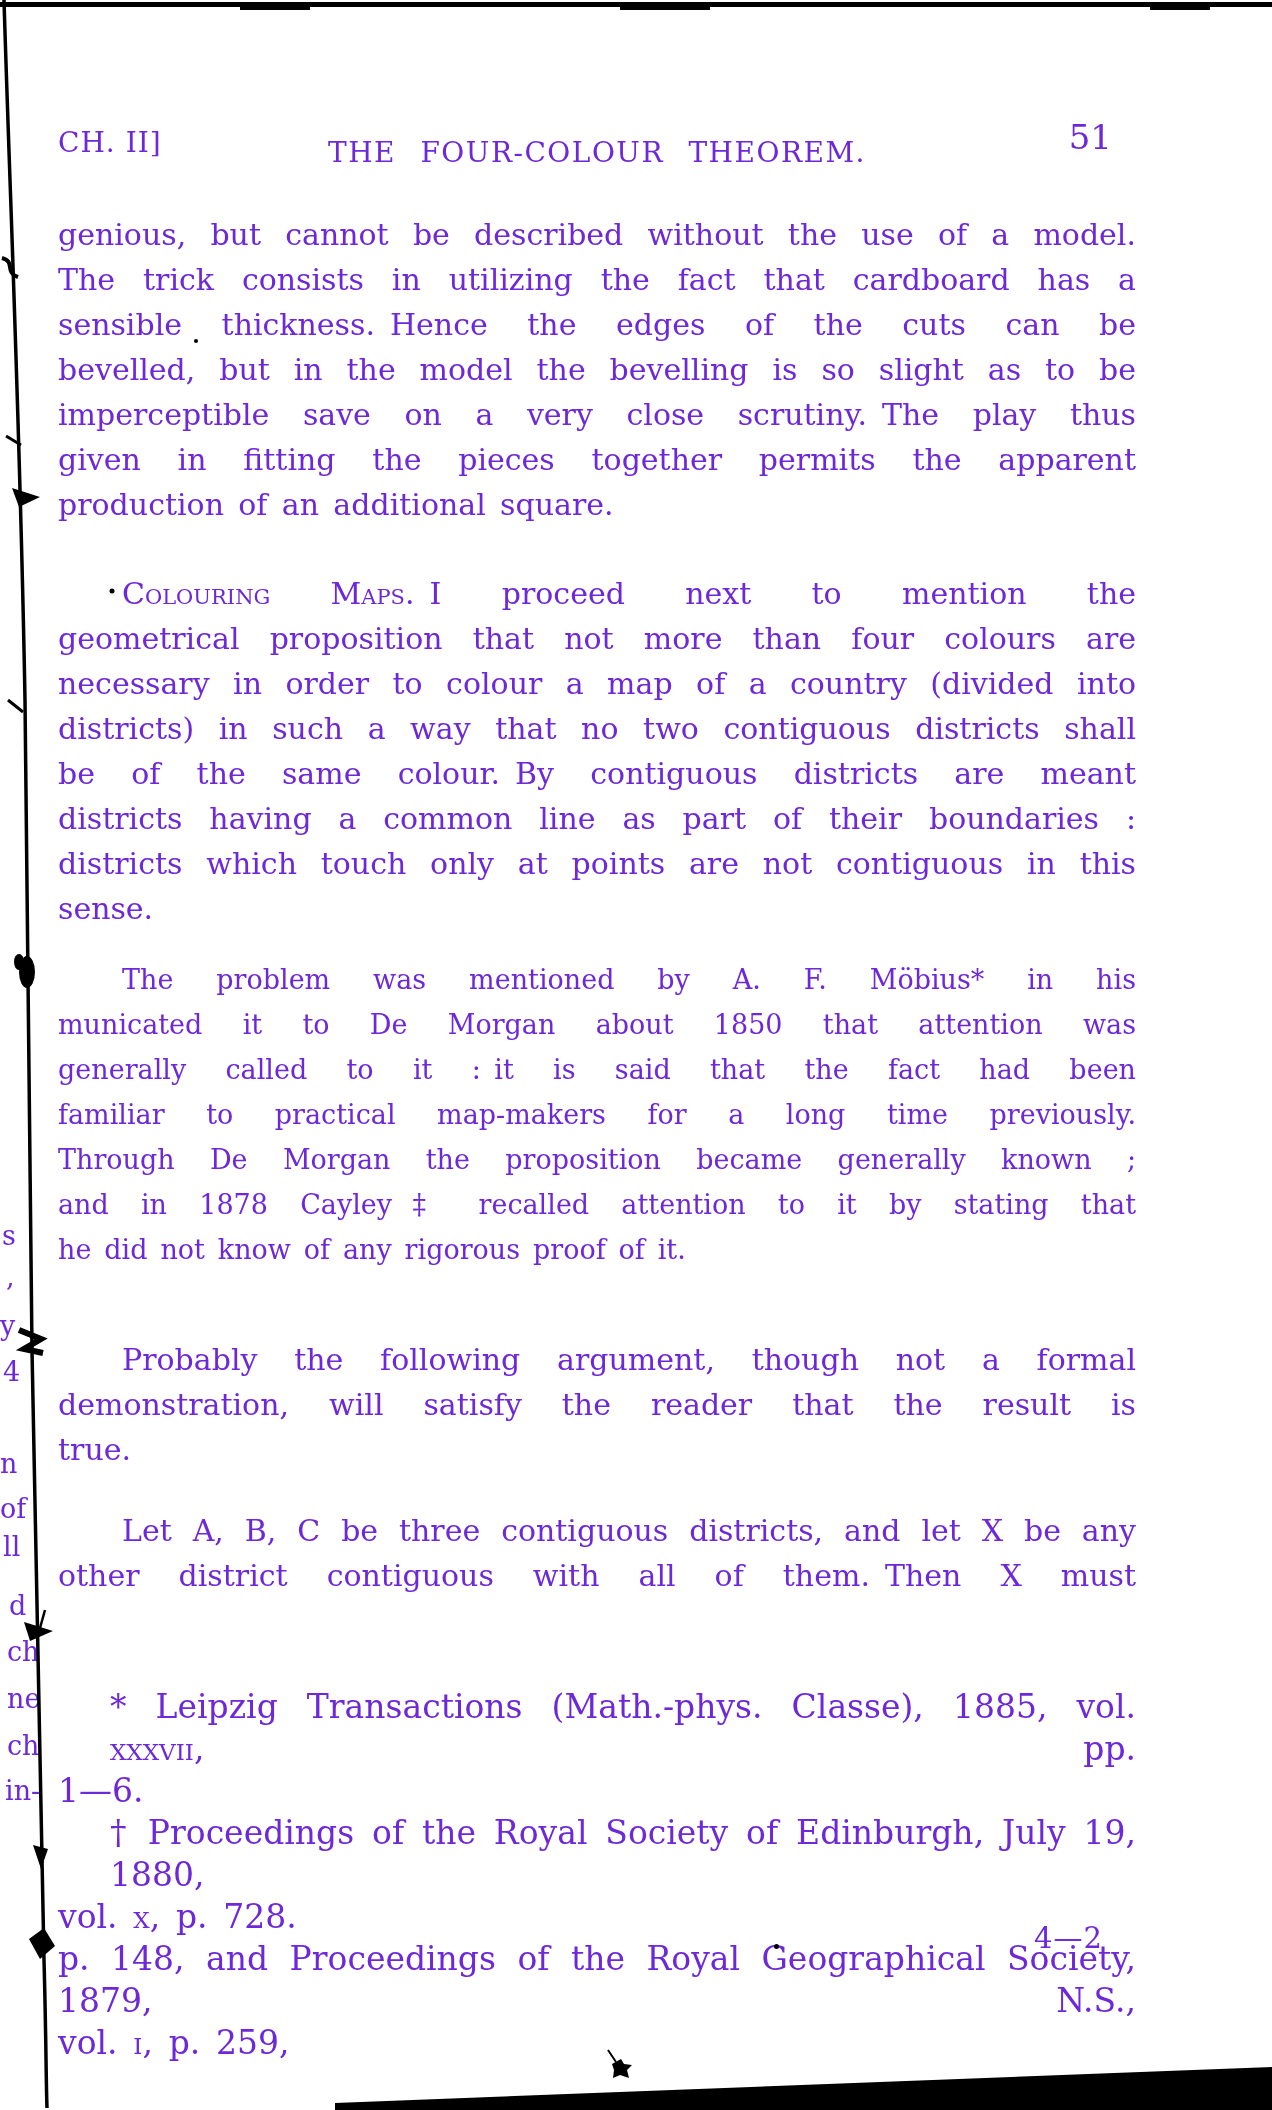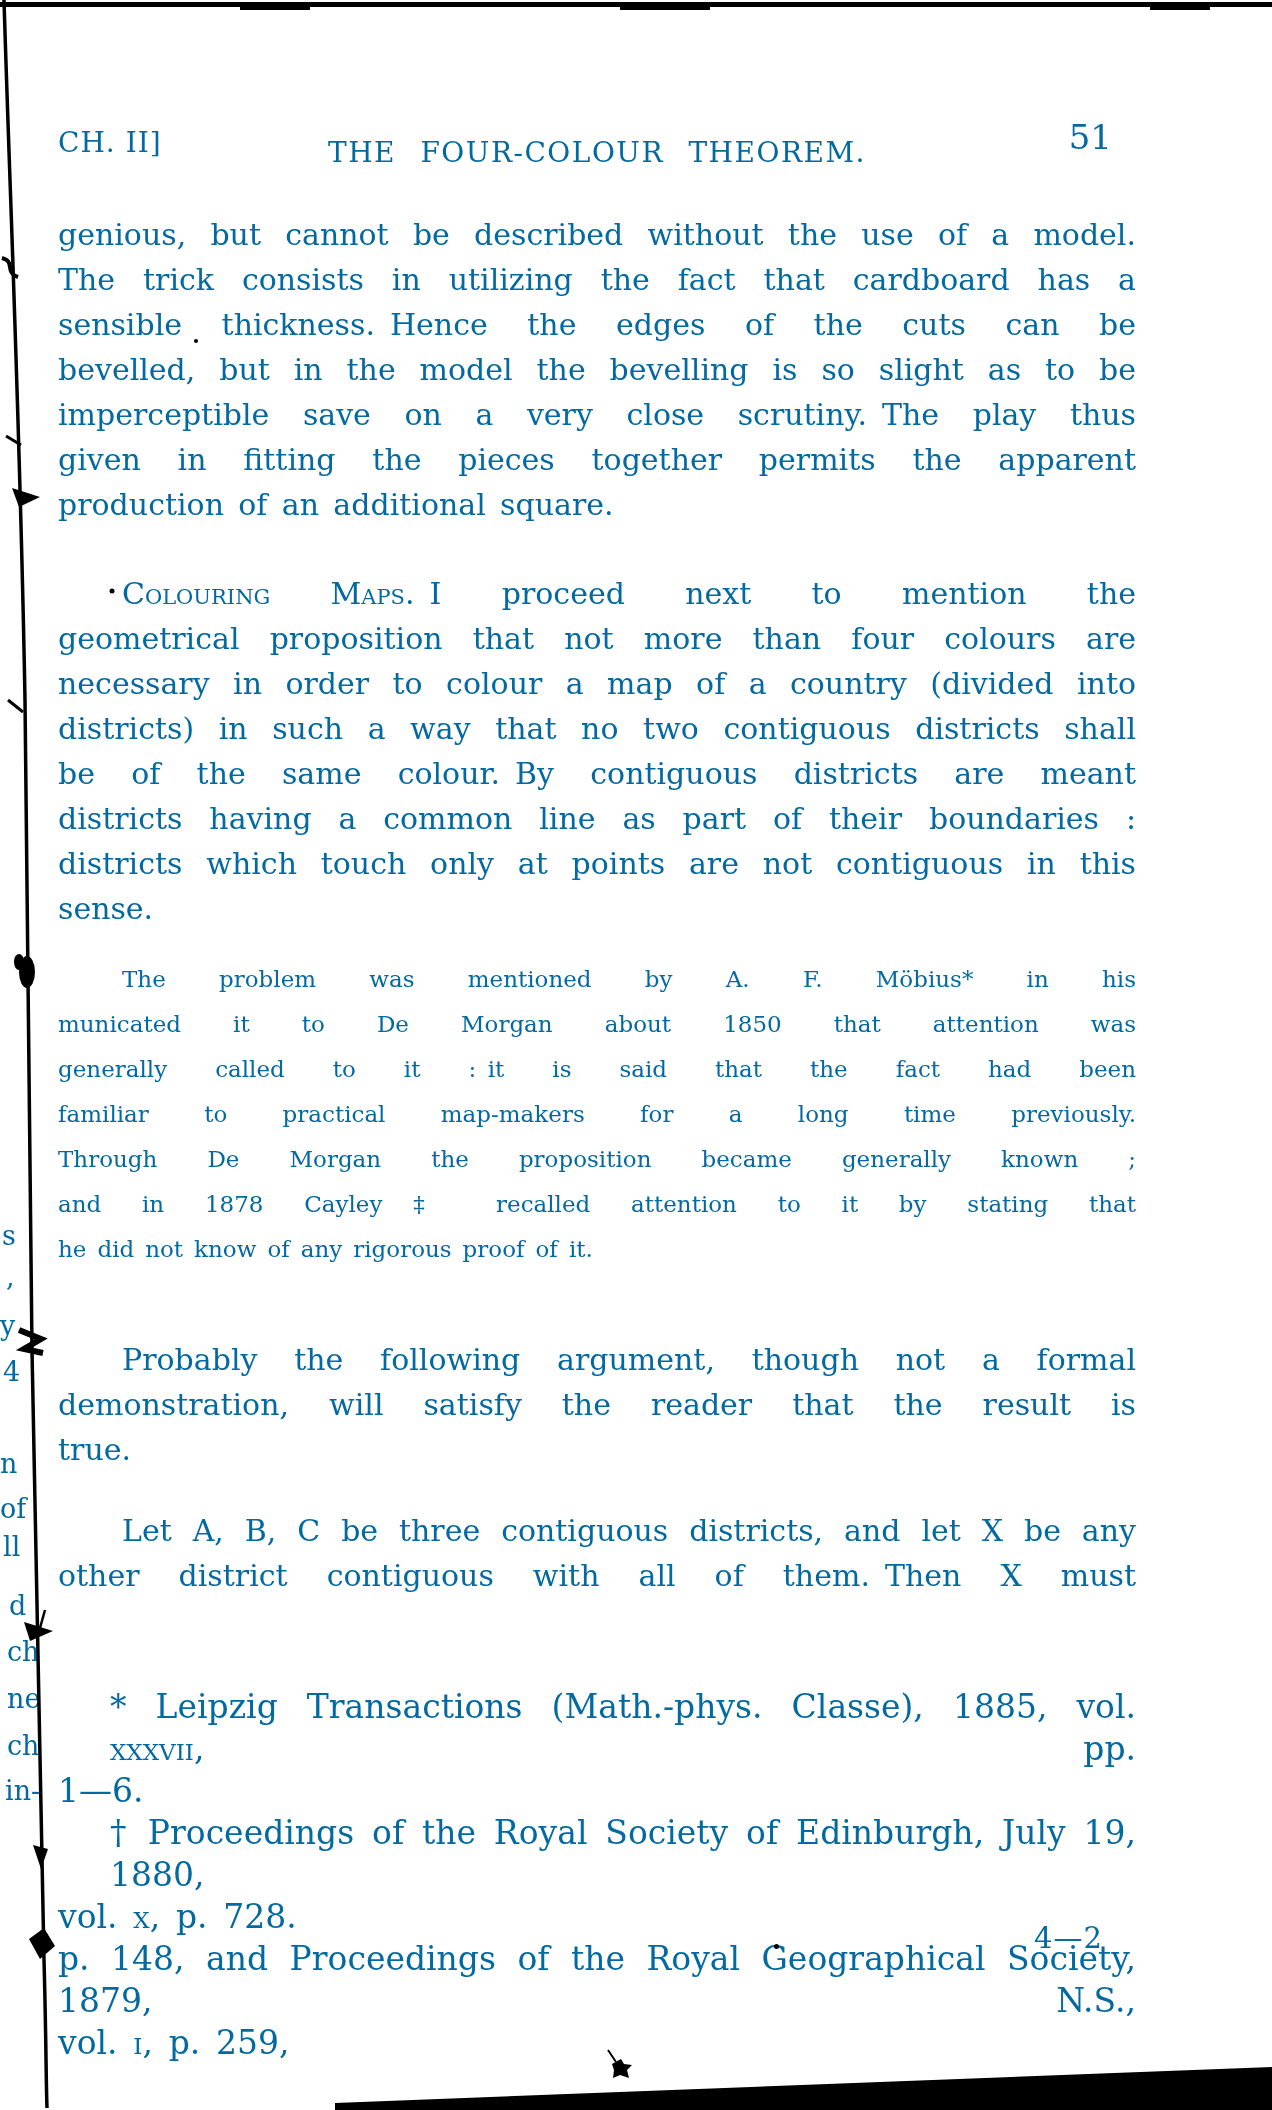--- a/index.html
+++ b/index.html
@@ -1,20 +1,20 @@
 <!DOCTYPE html>
 <html><head>
 <meta charset="utf-8">
 <style>
   html,body{margin:0;padding:0;background:#e8e8e8;}
   .page{
     position:relative;
     width:1272px;height:2110px;
     background:#ffffff;
-    color:#0369a1;
+    color:#6d28d9;
     font-family:"DejaVu Serif", serif;
     overflow:hidden;
     margin:0 auto;
   }
   .top-rule{position:absolute;left:0;top:2px;width:1272px;height:5px;background:#000;}
   .top-rule .patch{position:absolute;top:5px;height:3px;background:#000;}
   .ink{position:absolute;left:0;top:0;pointer-events:none;}
   .chap{position:absolute;left:58px;top:126px;font-size:28px;letter-spacing:1px;white-space:nowrap;}
   .title{position:absolute;left:58px;top:136px;width:1078px;text-align:center;font-size:28px;letter-spacing:1.5px;word-spacing:14px;white-space:nowrap;}
   .pageno{position:absolute;top:117px;right:160px;font-size:34px;}
@@ -60,21 +60,21 @@
       <div class="para" style="top: 571px; font-size: 30px; line-height: 45px;">
         <div class="line just" style="padding-left: 64px;"><span class="sc">Colouring Maps.</span><span> I proceed next to mention the</span></div>
         <div class="line just"><span>geometrical proposition that </span><span class="i">not more than four colours are</span></div>
         <div class="line just"><span class="i">necessary in order to colour a map of a country (divided into</span></div>
         <div class="line just"><span class="i">districts) in such a way that no two contiguous districts shall</span></div>
         <div class="line just"><span class="i">be of the same colour</span><span>. By contiguous districts are meant</span></div>
         <div class="line just"><span>districts having a common </span><span class="i">line</span><span> as part of their boundaries :</span></div>
         <div class="line just"><span>districts which touch only at points are not contiguous in this</span></div>
         <div class="line left"><span>sense.</span></div>
       </div>
-      <div class="para" style="top: 957px; font-size: 23px; line-height: 45px;">
+      <div class="para" style="top: 957px; font-size: 27px; line-height: 45px;">
         <div class="line just" style="padding-left: 64px;"><span>The problem was mentioned by A. F. Möbius* in his</span></div>
         <div class="line just"><span>municated it to De Morgan about 1850 that attention was</span></div>
         <div class="line just"><span>generally called to it : it is said that the fact had been</span></div>
         <div class="line just"><span>familiar to practical map-makers for a long time previously.</span></div>
         <div class="line just"><span>Through De Morgan the proposition became generally known ;</span></div>
         <div class="line just"><span>and in 1878 Cayley‡ recalled attention to it by stating that</span></div>
         <div class="line left"><span>he did not know of any rigorous proof of it.</span></div>
       </div>
       <div class="para" style="top: 1337px; font-size: 30px; line-height: 45px;">
         <div class="line just" style="padding-left: 64px;"><span>Probably the following argument, though not a formal</span></div>

